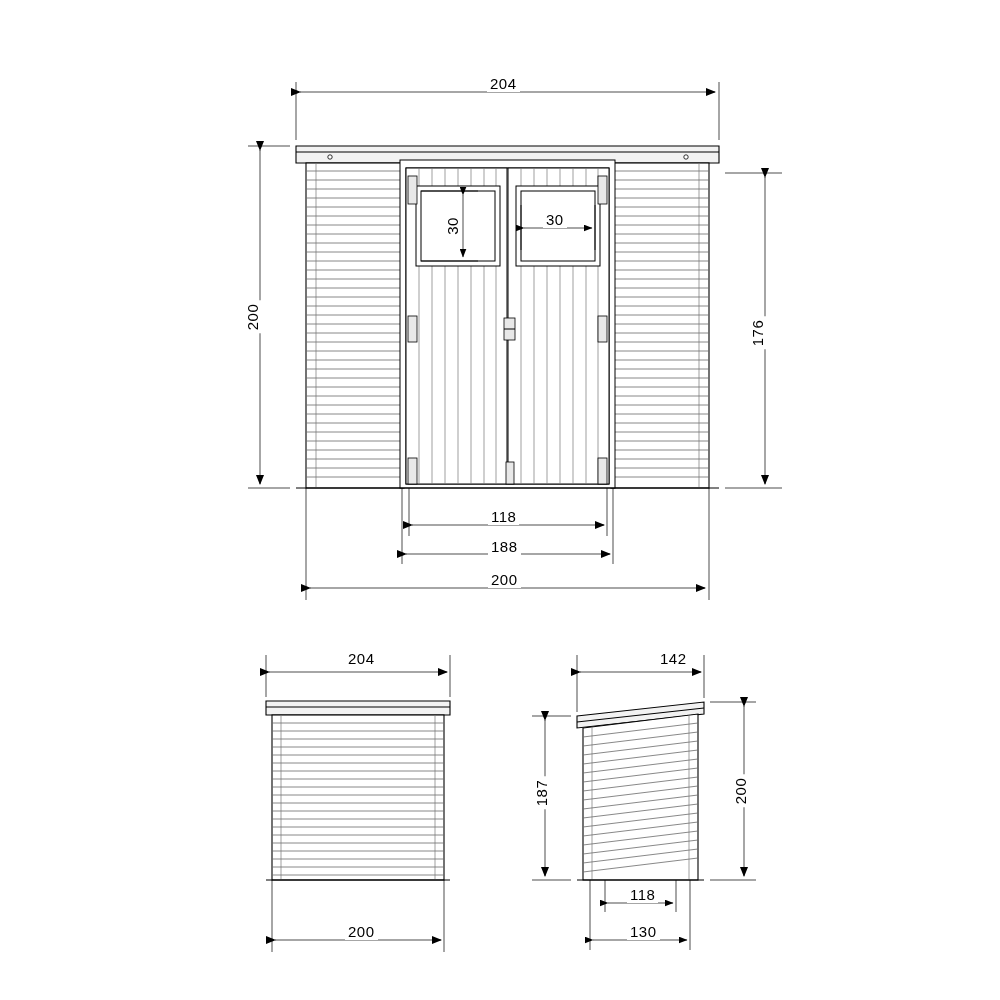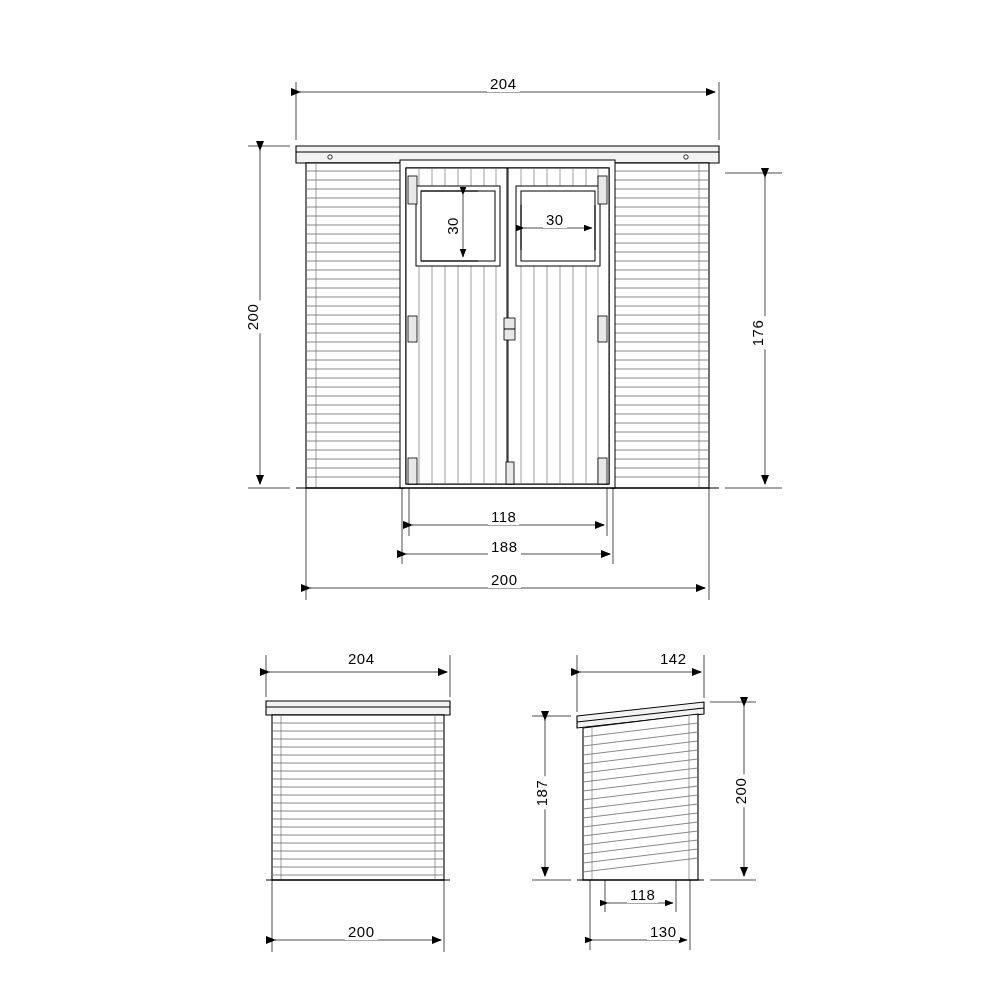--- a/index.html
+++ b/index.html
@@ -334,15 +334,15 @@
   <div class="dim-label" style="left:345px; top:924px;">200</div>
 
   <div class="dim-label" style="left:625px; top:651px;margin-left:32px;">142</div>
 
   <div class="dim-label vert" style="left:526px; top:785px; transform: rotate(-90deg);">187</div>
 
   <div class="dim-label vert" style="left:725px; top:783px; transform: rotate(-90deg);">200</div>
 
   <div class="dim-label" style="left:627px; top:887px;">118</div>
 
-  <div class="dim-label" style="left:647px; top:924px;">130</div>
+  <div class="dim-label" style="left:627px; top:924px;">130</div>
 
 </div>
 
 </body></html>

